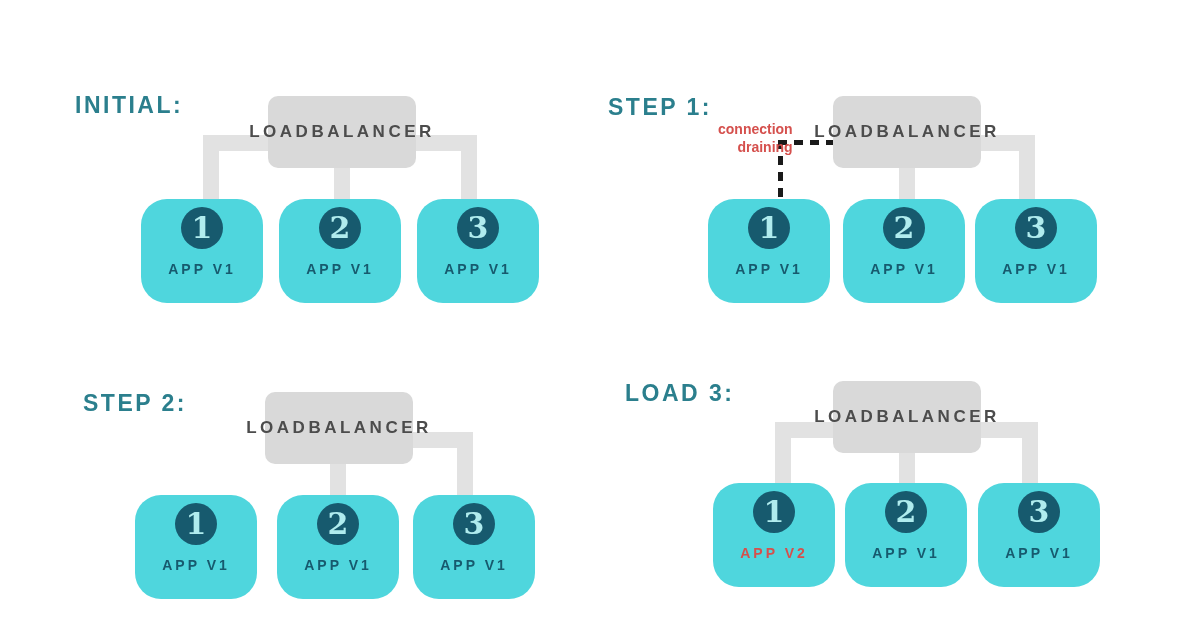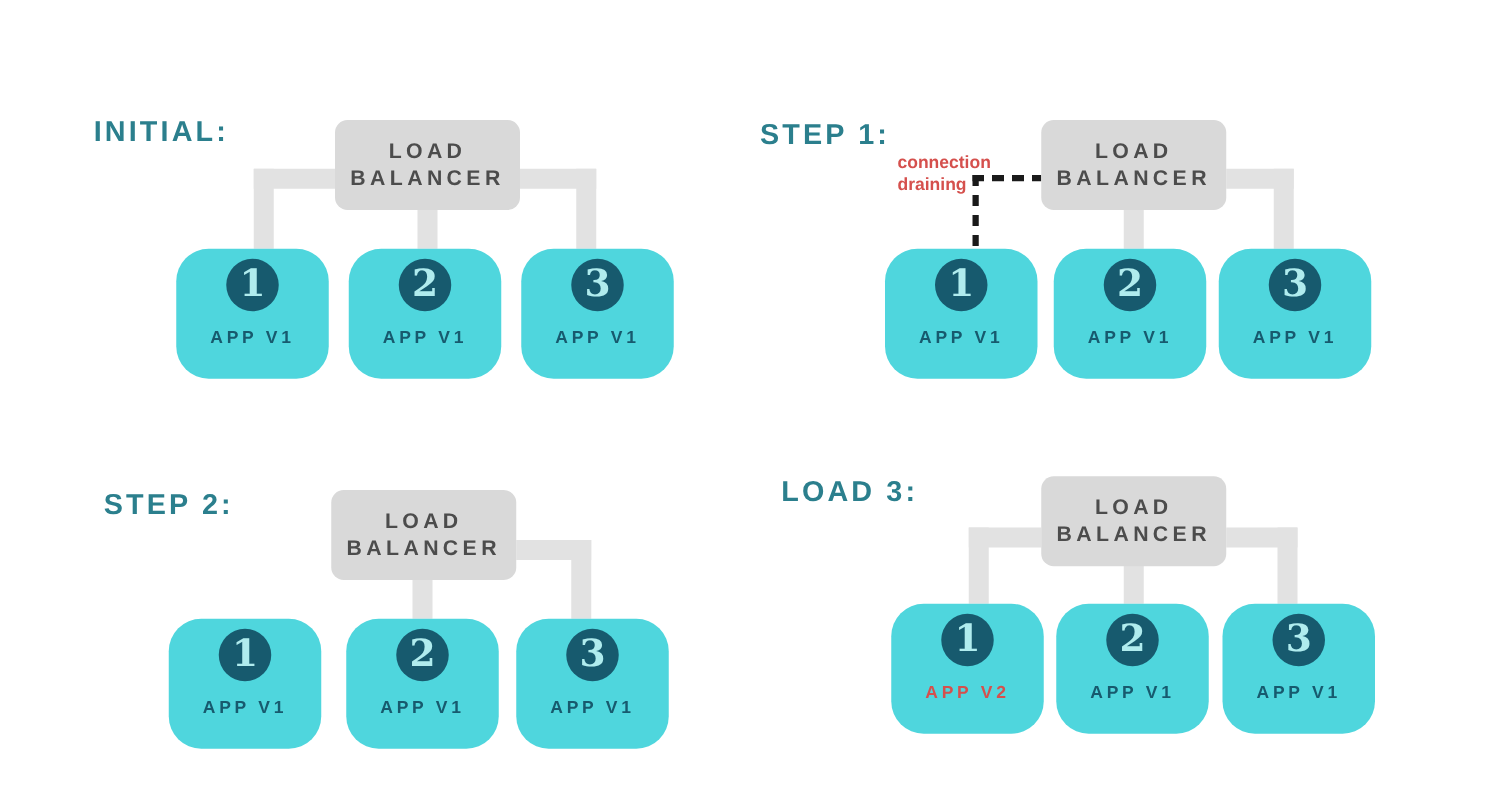--- a/index.html
+++ b/index.html
@@ -17,21 +17,21 @@
 
   .heading{
     position:absolute;font-weight:bold;font-size:23px;
     letter-spacing:2.5px;color:var(--heading-teal,#2b7f8d);
     white-space:nowrap;
   }
   .lb{
     position:absolute;width:148px;height:72px;border-radius:10px;
     background:var(--lb-box-gray,#d9d9d9);
     color:var(--lb-text-gray,#4c4c4c);
-    display:flex;flex-direction:column;align-items:center;justify-content:center;
+    display:flex;flex-direction:row;align-items:center;justify-content:center;
     font-weight:bold;font-size:17px;letter-spacing:3.5px;line-height:1.3;
     z-index:2;text-align:center;
   }
   .conn{position:absolute;background:var(--connector-gray,#e2e2e2);z-index:1;}
   .dash{position:absolute;z-index:1;}
   .dash-h{height:5px;background:repeating-linear-gradient(to right,var(--dash-black,#1a1a1a) 0 9px,transparent 9px 16px);}
   .dash-v{width:5px;background:repeating-linear-gradient(to bottom,var(--dash-black,#1a1a1a) 0 9px,transparent 9px 16px);}
   .app{
     position:absolute;width:122px;height:104px;border-radius:26px;
     background:var(--app-box-teal,#4fd6dd);
@@ -49,21 +49,21 @@
   }
   .app-label{
     margin-top:12px;font-weight:bold;font-size:14px;letter-spacing:3px;
     color:var(--app-dark-teal,#175a6e);white-space:nowrap;
   }
   .app-label.v2{color:var(--alert-red,#d5504d);}
   .annotation{
     position:absolute;color:var(--alert-red,#d5504d);
     font-weight:bold;font-size:14px;line-height:1.3;z-index:3;
   }
-  .annotation div{white-space:nowrap;}
+  .annotation div{white-space:nowrap;text-align:right;}
 
   
   #p1 .heading{left:75px;top:76px}
   #p1 .lb{left:268px;top:80px}
   #p1 .cl-h{left:203px;top:119px;width:65px;height:16px}
   #p1 .cl-v{left:203px;top:119px;width:16px;height:64px}
   #p1 .cm-v{left:334px;top:151px;width:16px;height:32px}
   #p1 .cr-h{left:416px;top:119px;width:61px;height:16px}
   #p1 .cr-v{left:461px;top:119px;width:16px;height:64px}
   #p1 .app{top:183px}

